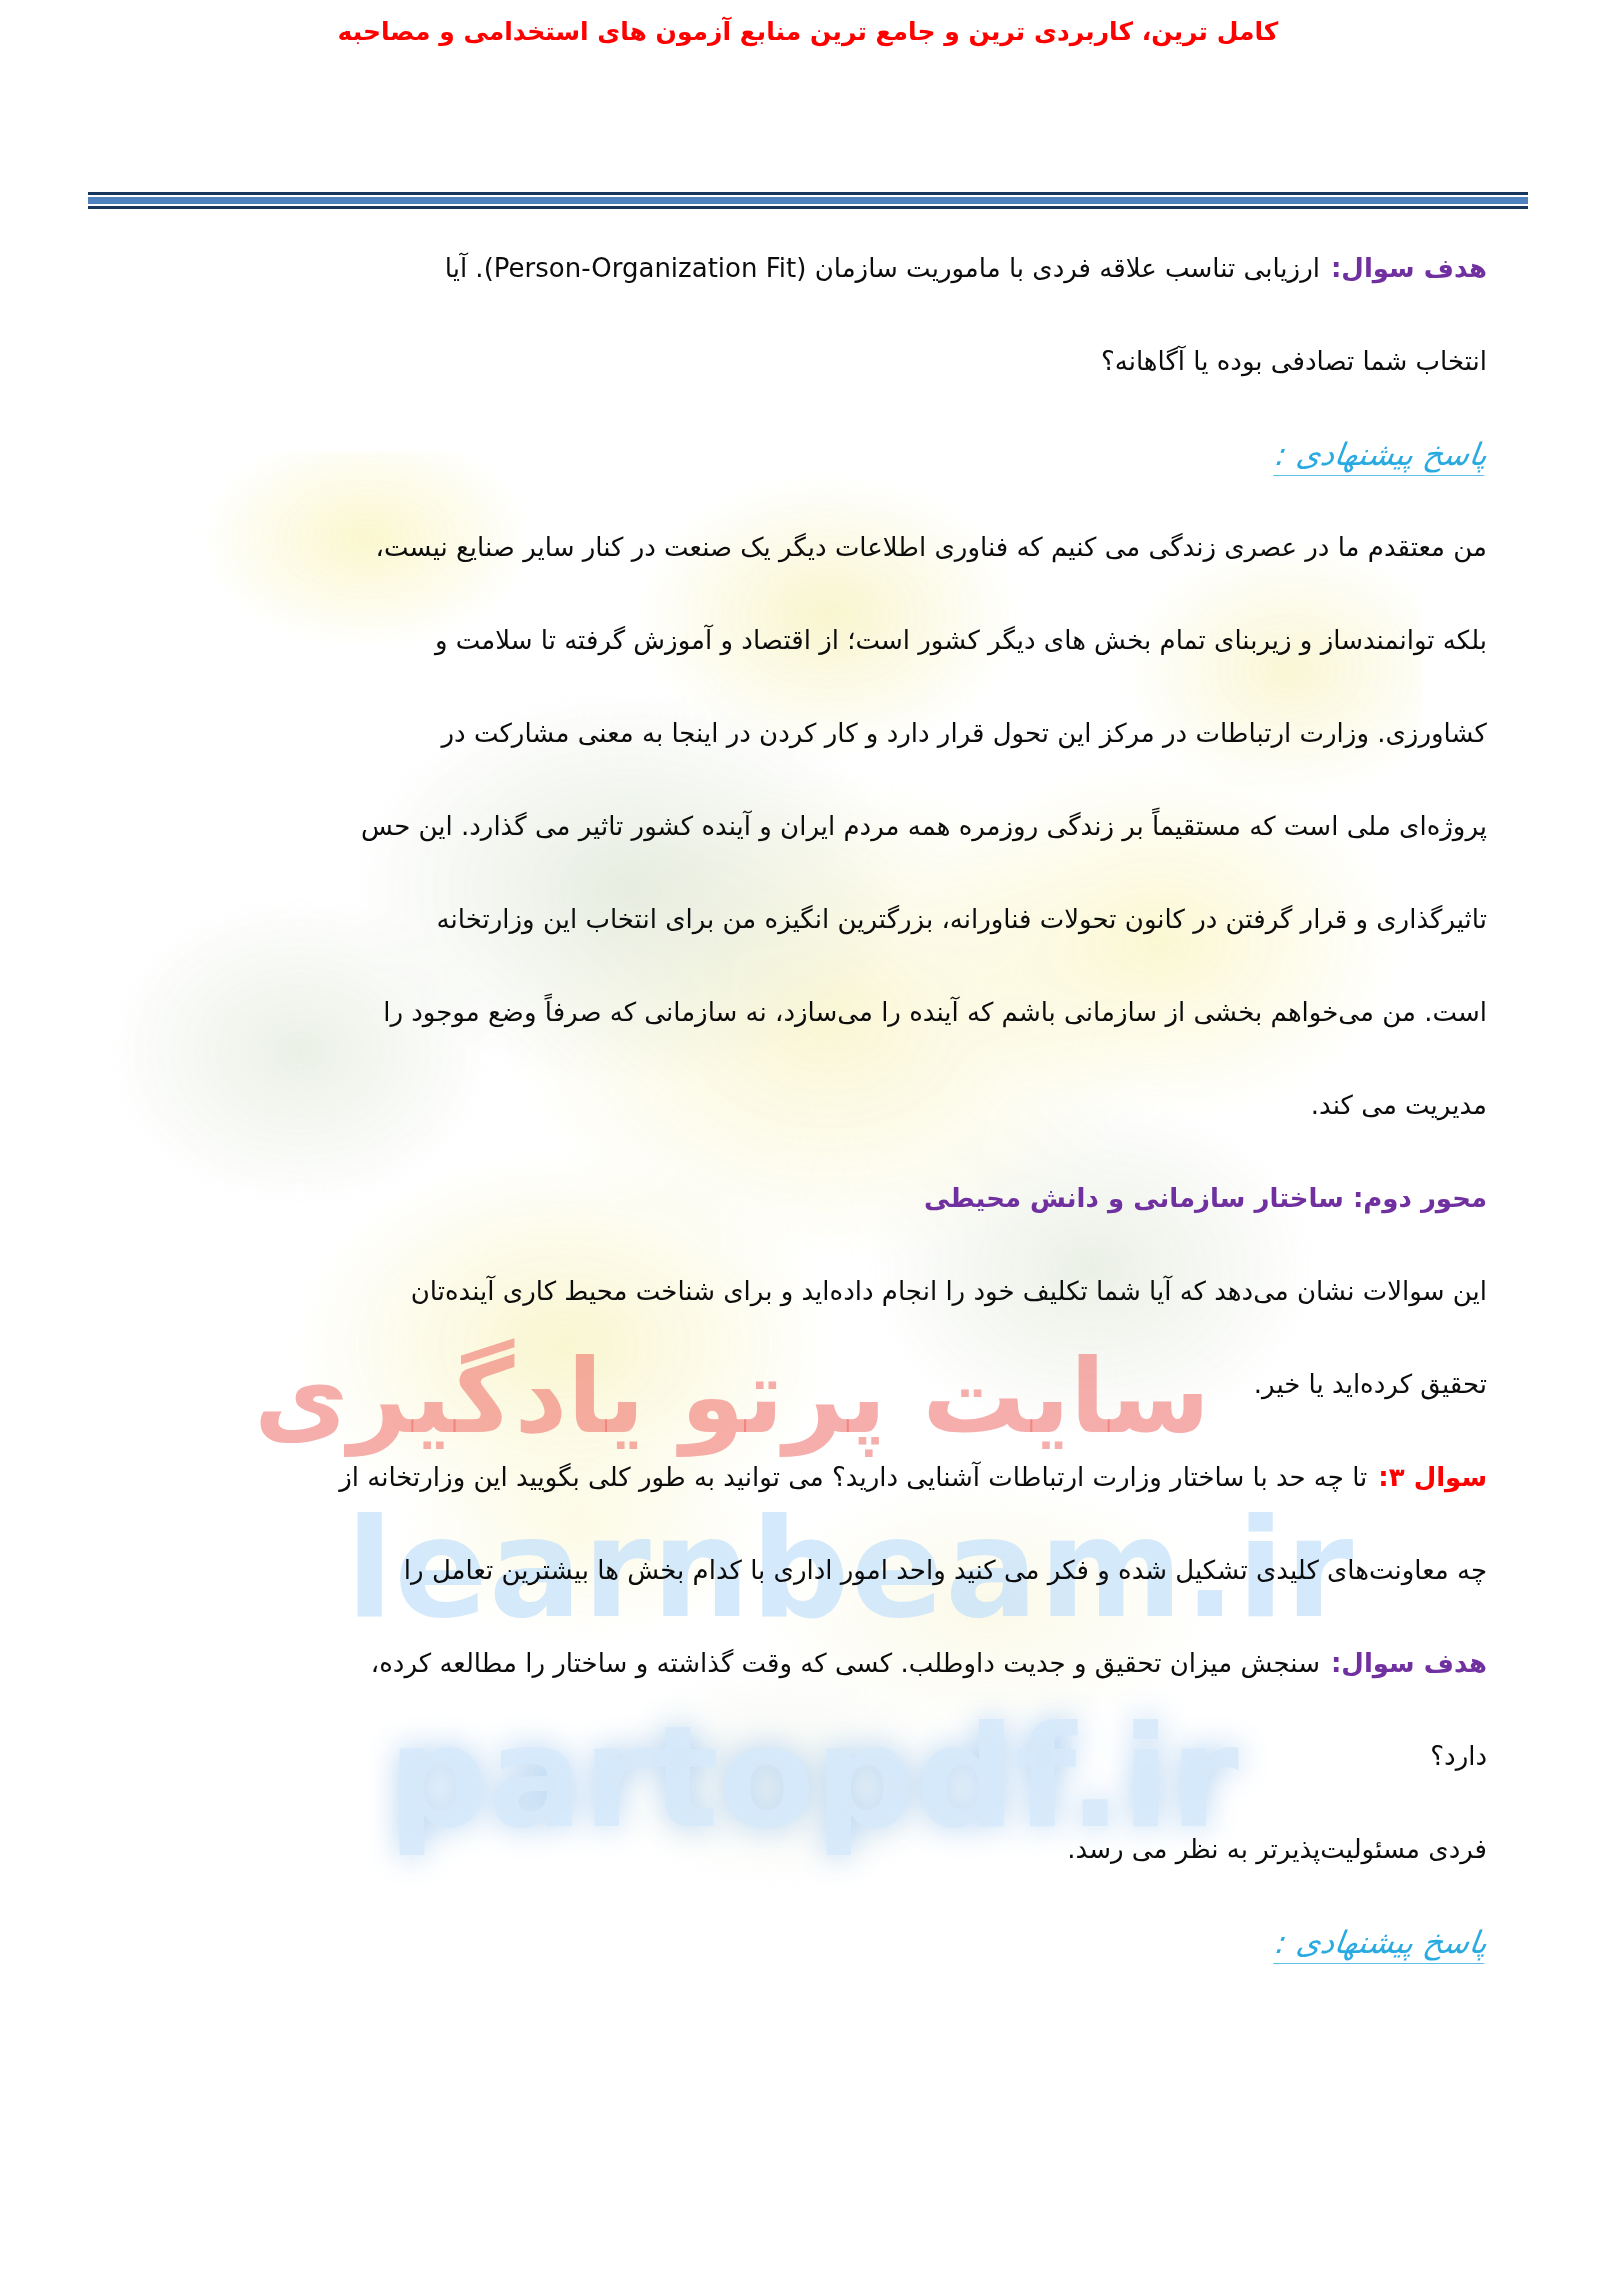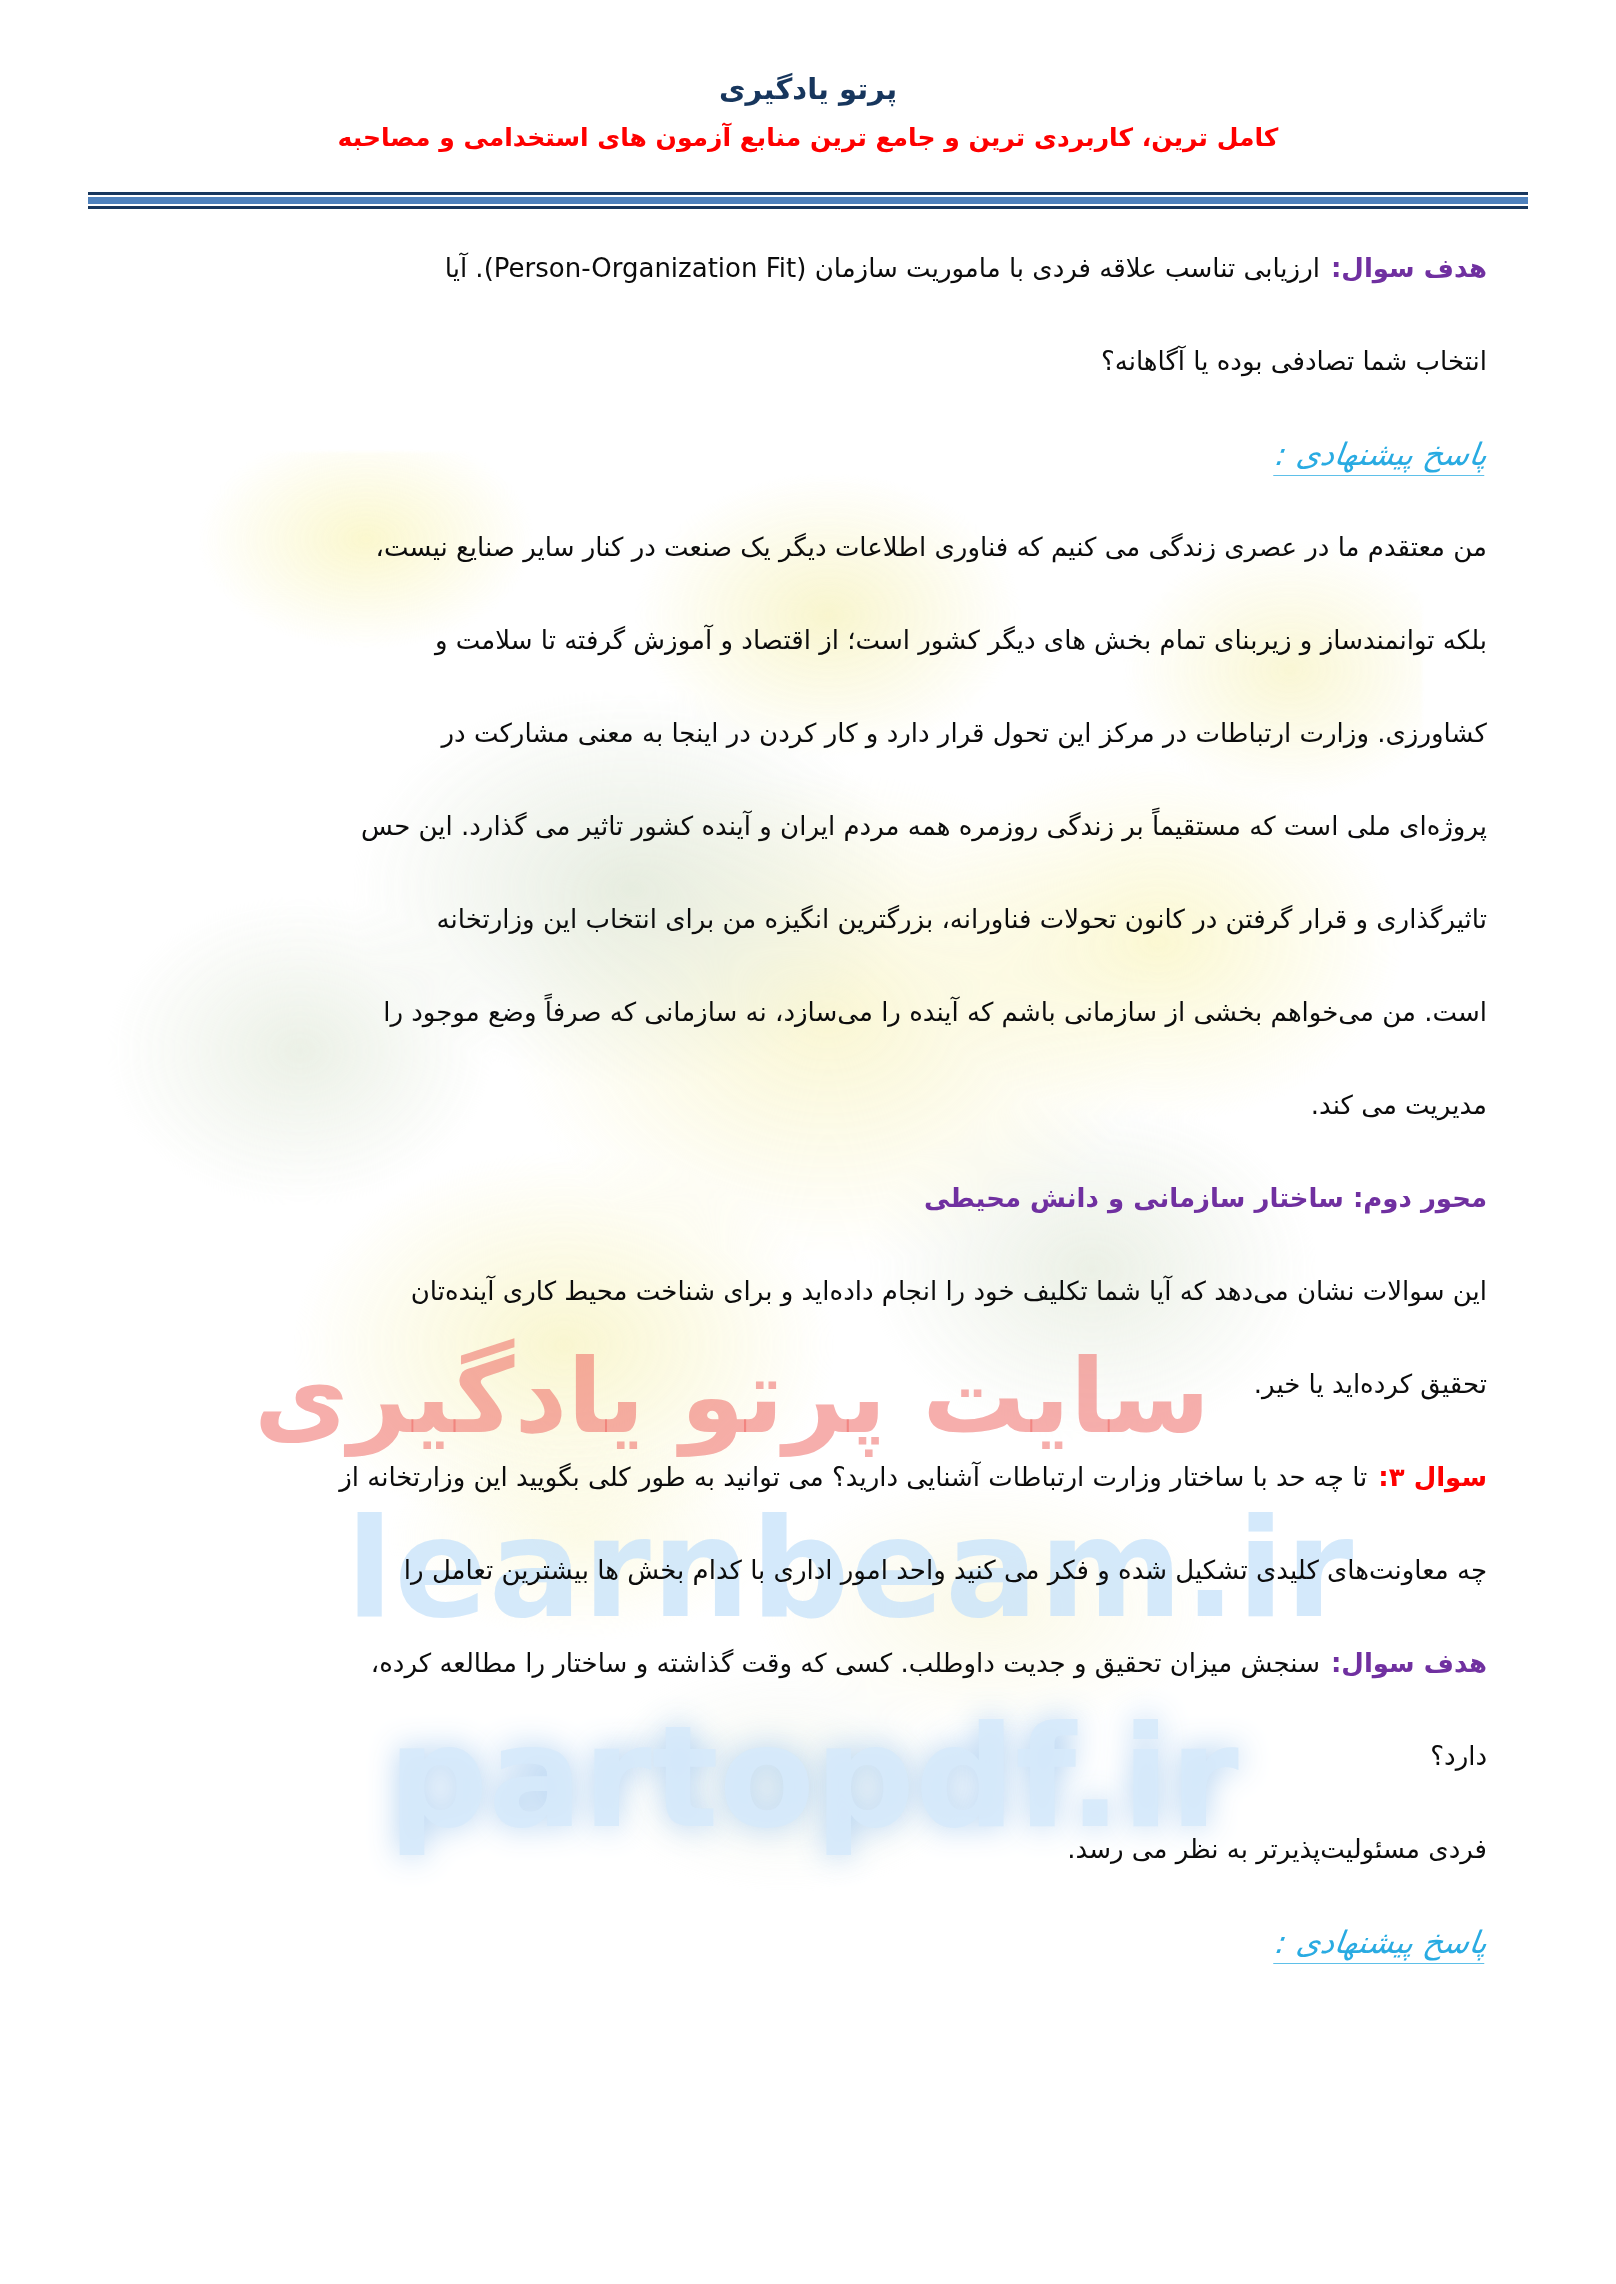--- a/index.html
+++ b/index.html
@@ -89,21 +89,20 @@
 
   <div class="wm-layer">
     <div class="wm-flower"></div>
     <div class="wm-flower2"></div>
     <div class="wm-red">سایت پرتو یادگیری</div>
     <div class="wm-dom1">learnbeam.ir</div>
     <div class="wm-dom2">partopdf.ir</div>
   </div>
 
   <header>
-    <div class="hdr-title">پرتو یادگیری</div>
     <div class="hdr-sub">کامل ترین، کاربردی ترین و جامع ترین منابع آزمون های استخدامی و مصاحبه</div>
     <div class="rule rule-top">
       <div class="b1"></div>
       <div class="gap"></div>
       <div class="b2"></div>
       <div class="gap"></div>
       <div class="b3"></div>
     </div>
   </header>
 

